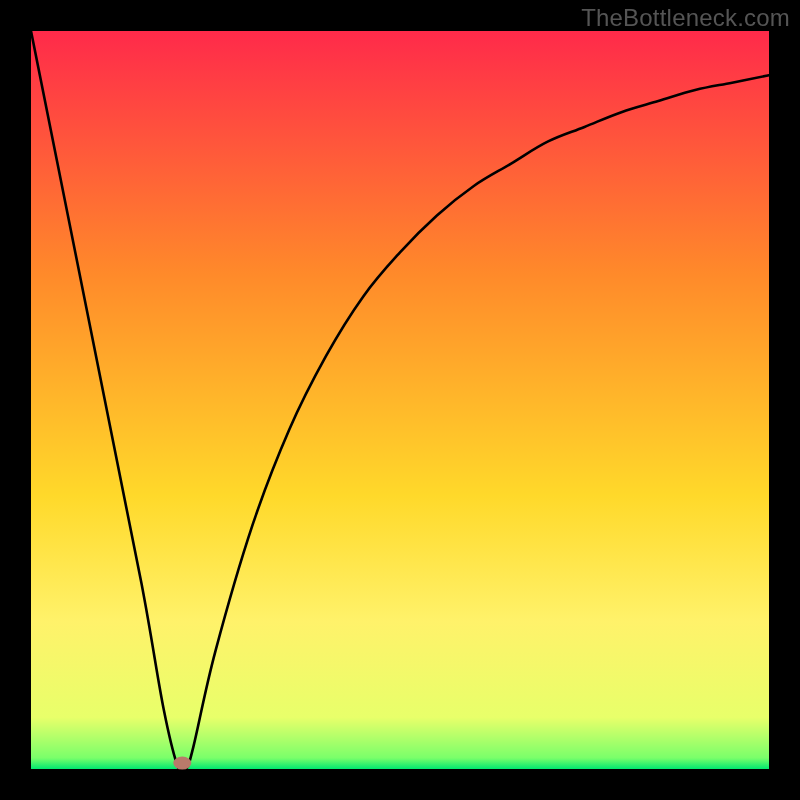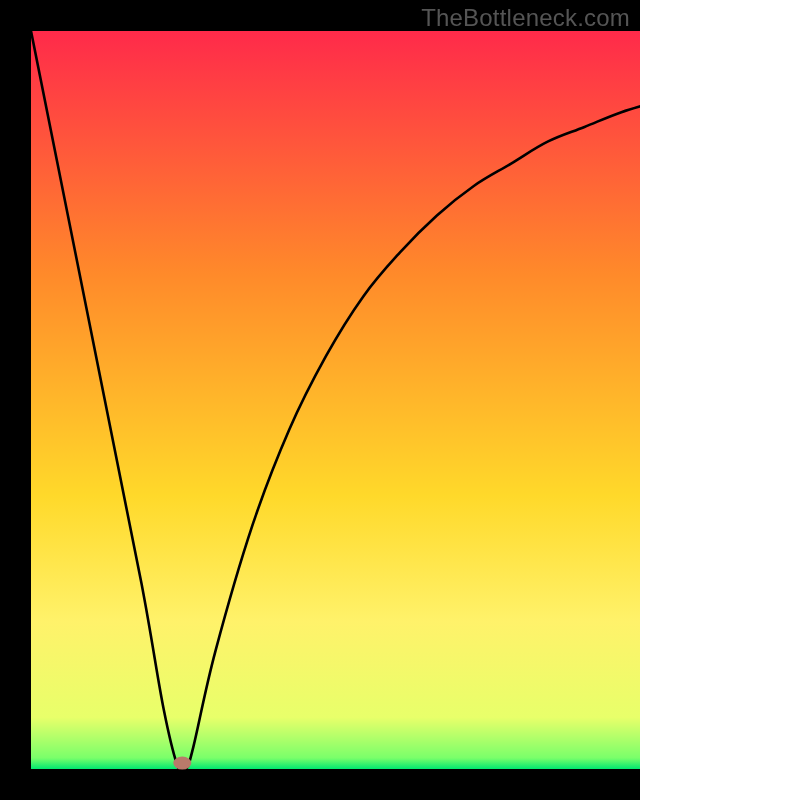--- a/index.html
+++ b/index.html
@@ -5,21 +5,21 @@
   html, body {
     margin: 0;
     padding: 0;
     width: 800px;
     height: 800px;
     background: #ffffff;
     font-family: Arial, Helvetica, sans-serif;
   }
   .chart-container {
     position: relative;
-    width: 640px;
+    width: 800px;
     height: 800px;
     overflow: hidden;
   }
   .watermark {
     position: absolute;
     top: 4px;
     right: 10px;
     font-size: 24px;
     font-weight: 400;
     color: #555;

